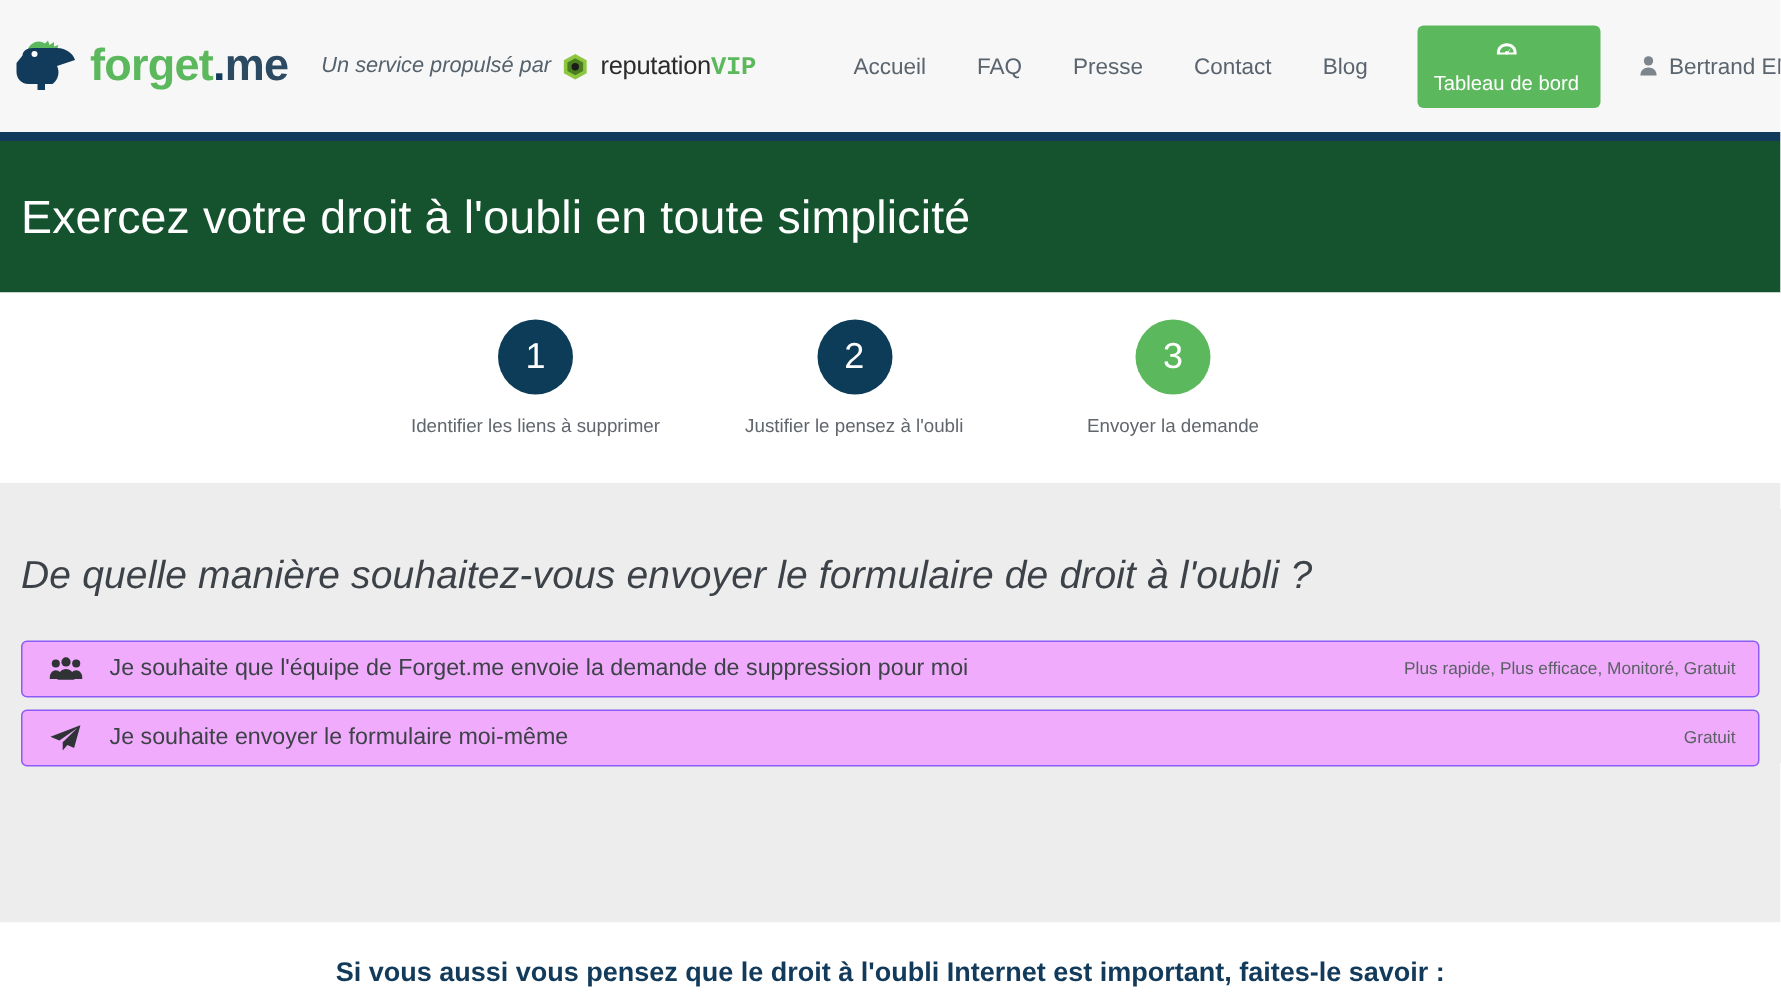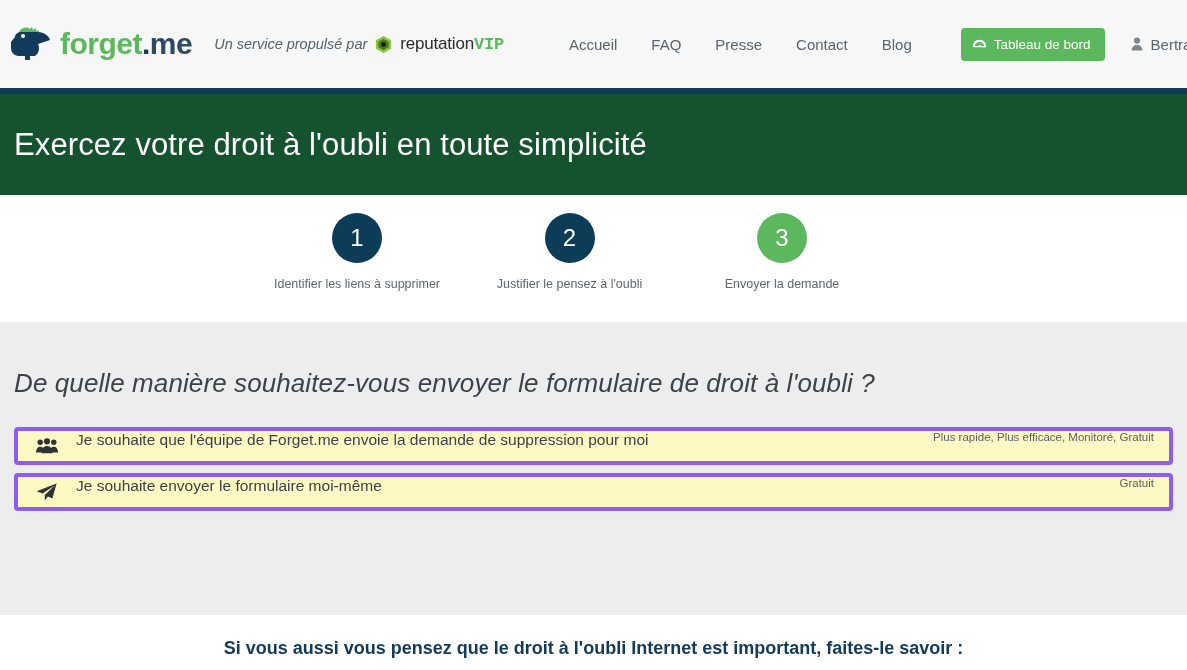--- a/index.html
+++ b/index.html
@@ -68,27 +68,28 @@
     white-space: nowrap;
     cursor: pointer;
   }
   .dash-btn {
     background: #5cb85c;
     color: #ffffff;
     font-size: 13.5px;
     border: none;
     border-radius: 4px;
     padding: 9px 14px 9px 11px;
-    margin-left: 32px;
+    margin-left: 16px;
     display: flex;
     align-items: center;
     gap: 7px;
     cursor: pointer;
     white-space: nowrap;
     font-family: "Liberation Sans", sans-serif;
+    flex-direction: column;
   }
   .dash-icon { width: 15px; height: 15px; display:block; }
 
   .user-chip {
     margin-left: 26px;
     display: flex;
     align-items: center;
     gap: 8px;
     color: #5a646e;
     font-size: 15px;
@@ -155,25 +156,26 @@
   }
   .question-title {
     font-size: 26px;
     font-weight: normal;
     color: #3d4248;
     margin-bottom: 28px;
     letter-spacing: 0.1px;
     font-style: italic;
   }
   .option-row {
-    background: #fef9c3;
-    border: 4px solid #8b5cf6;
+    background: #f0abfc;
+    border: 1px solid #8b5cf6;
     border-radius: 4px;
     height: 38px;
     display: flex;
+    align-items: center;
     padding: 0 15px 0 18px;
     margin-bottom: 8px;
     cursor: pointer;
   }
   .option-icon {
     width: 24px;
     display: flex;
     align-items: center;
     justify-content: flex-start;
     color: #2f3336;

